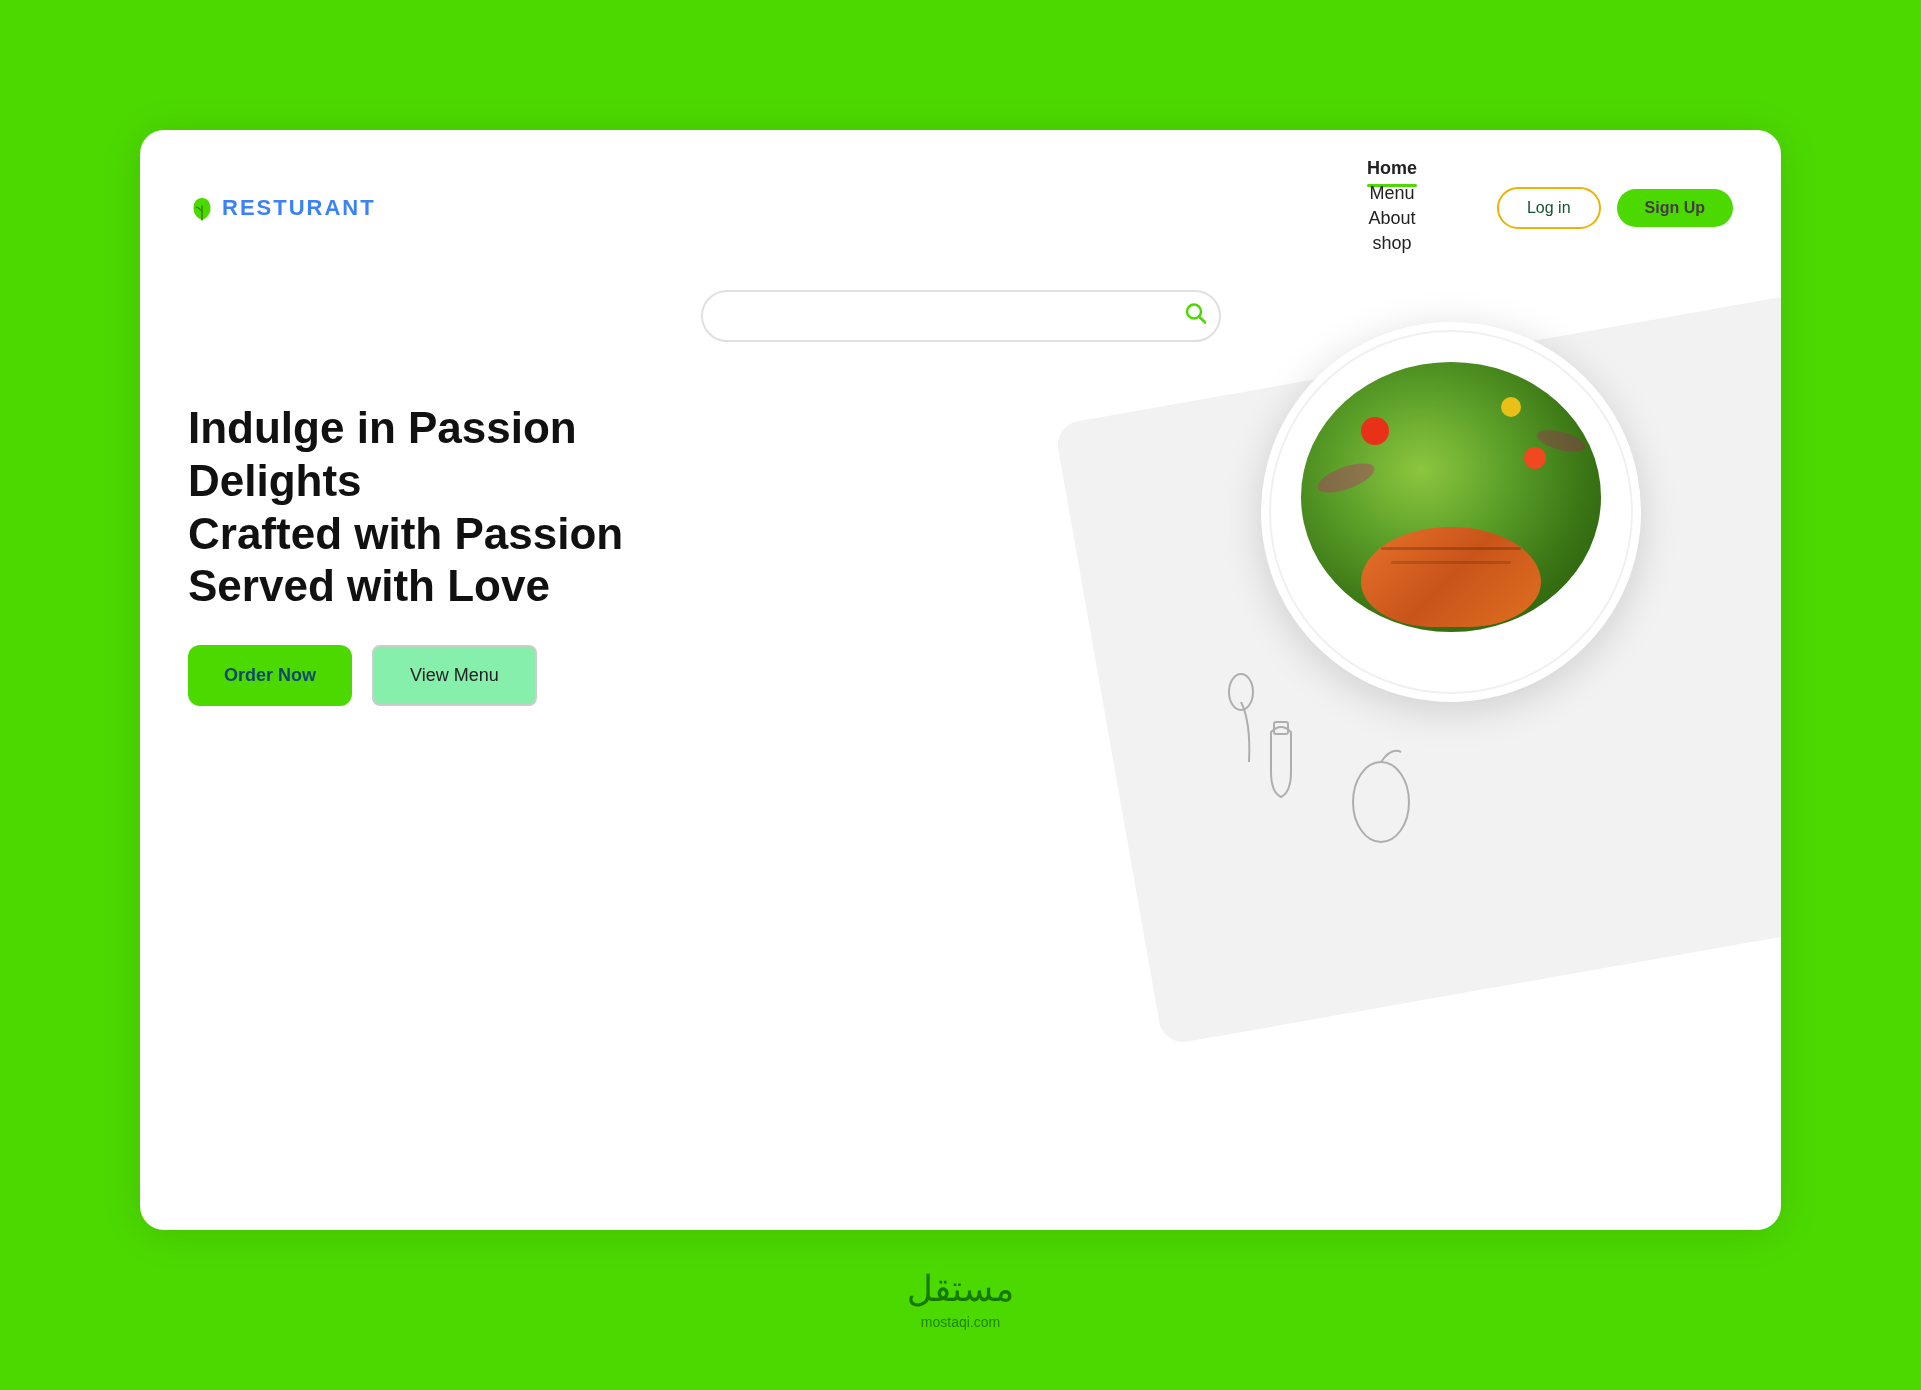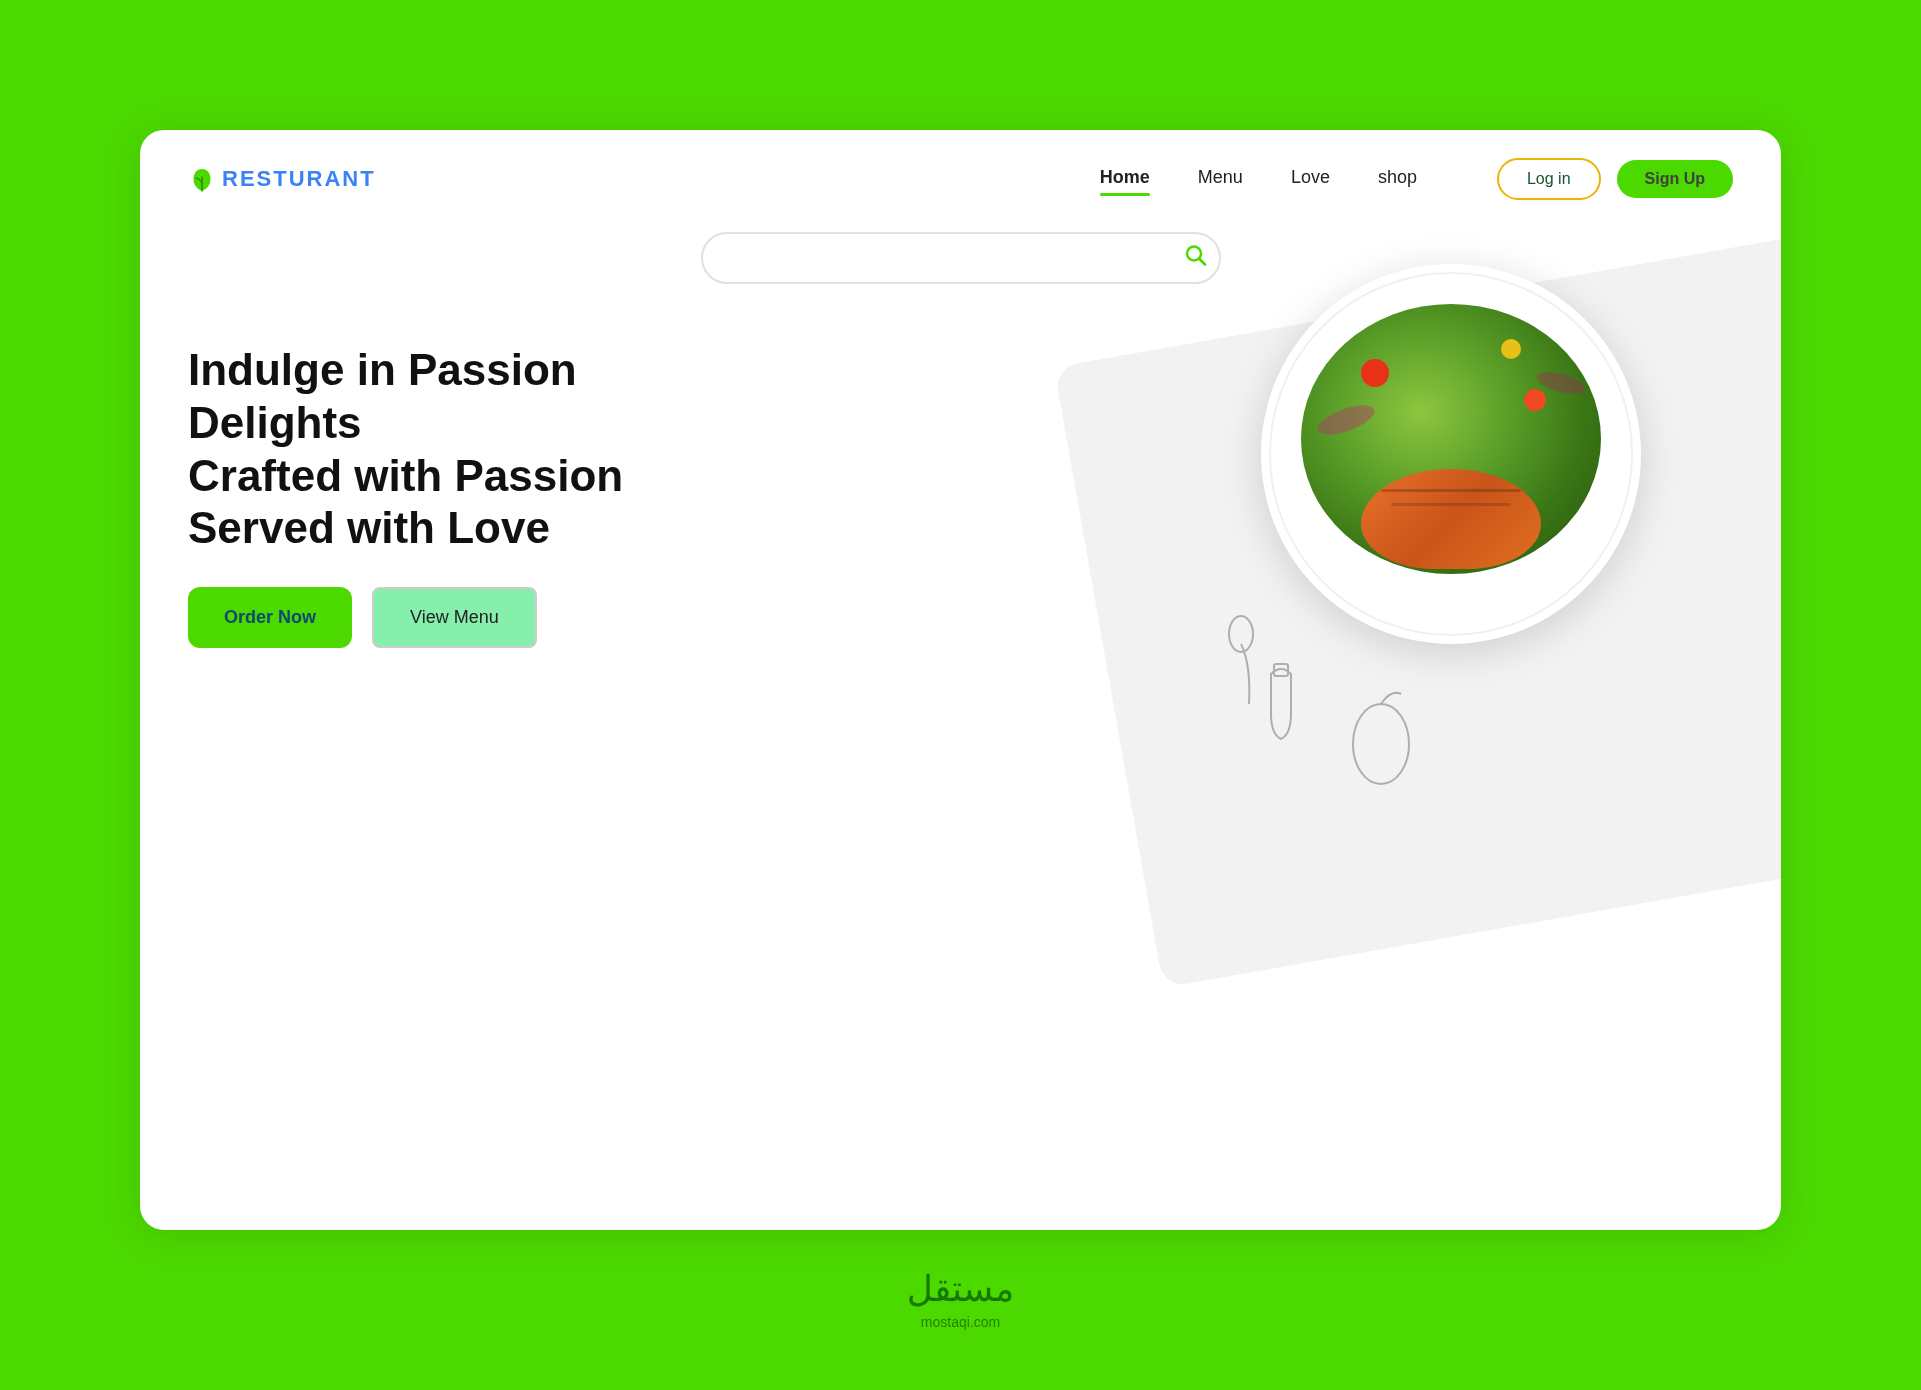--- a/index.html
+++ b/index.html
@@ -52,22 +52,22 @@
       font-size: 22px;
       font-weight: 900;
       letter-spacing: 2px;
       color: #3b82f6;
       text-transform: uppercase;
     }
 
     .nav-links {
       display: flex;
       align-items: center;
-      gap: 48px;
       margin-right: 80px;
+      flex-direction: column;
     }
 
     .nav-link {
       font-size: 18px;
       color: #222;
       text-decoration: none;
       font-weight: 400;
       position: relative;
       padding-bottom: 4px;
     }
@@ -281,21 +281,21 @@
           <path d="M14 26 L14 12" stroke="#2a8a00" stroke-width="1.5" stroke-linecap="round"></path>
           <path d="M14 18 C12 14, 8 13, 8 13" stroke="#2a8a00" stroke-width="1.2" stroke-linecap="round"></path>
         </svg>
       </span>
       <span class="logo-text">RESTURANT</span>
     </div>
 
     <div class="nav-links">
       <a href="#" class="nav-link active">Home</a>
       <a href="#" class="nav-link">Menu</a>
-      <a href="#" class="nav-link">Love</a>
+      <a href="#" class="nav-link">About</a>
       <a href="#" class="nav-link">shop</a>
     </div>
 
     <div class="nav-actions">
       <button class="btn-login">Log in</button>
       <button class="btn-signup">Sign Up</button>
     </div>
   </nav>
 
   <div class="search-container">

